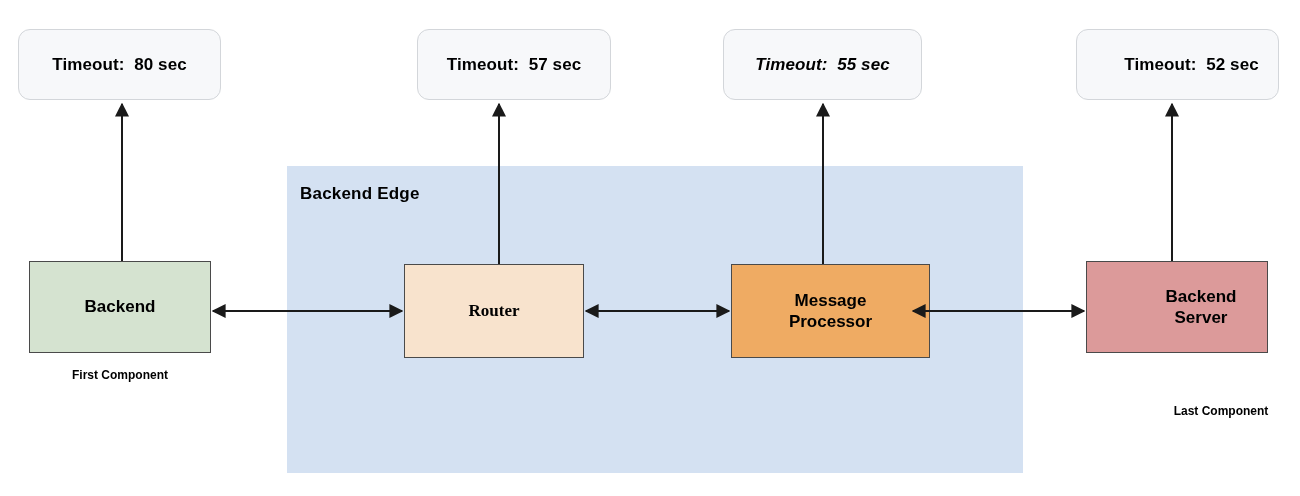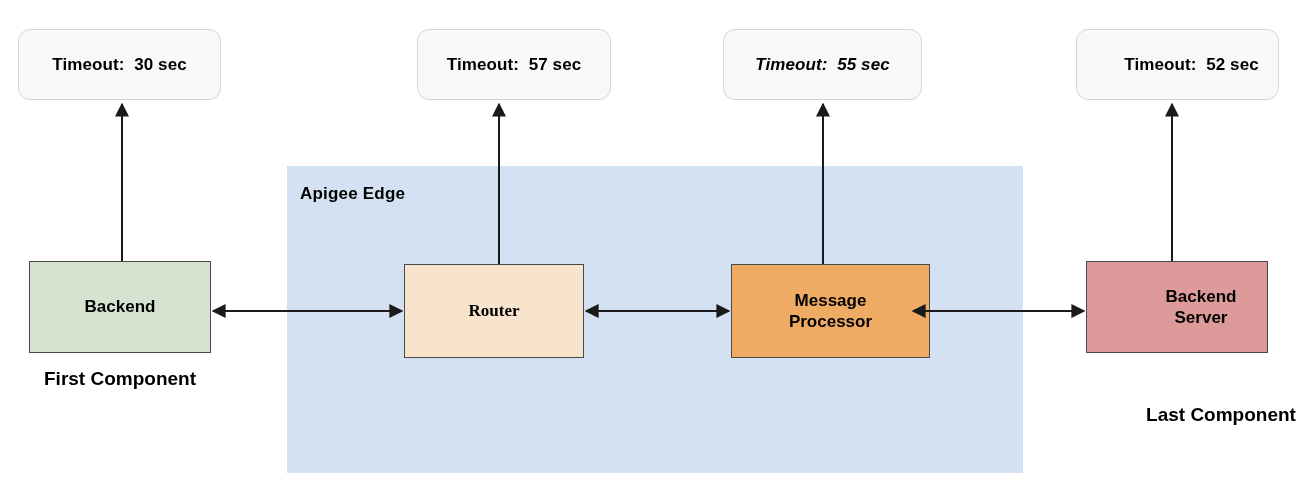--- a/index.html
+++ b/index.html
@@ -73,21 +73,21 @@
     font-size: 17px;
     font-weight: bold;
     color: #000000;
     line-height: 1.25;
     white-space: pre-line;
   }
 
   
   .caption {
     position: absolute;
-    font-size: 19px;
+    font-size: 12px;
     font-weight: bold;
     color: #000000;
     white-space: nowrap;
     text-align: center;
   }
 
   
   #connectors {
     position: absolute;
     left: 0;
@@ -101,24 +101,24 @@
     stroke-width: 2;
     fill: none;
   }
 </style>
 </head>
 <body>
 
 <div id="canvas">
 
   <div class="edge-region"></div>
-  <div class="edge-label">Apigee Edge</div>
+  <div class="edge-label">Backend Edge</div>
 
   <div class="timeout-box" style="left:18px; width:203px;">
-    <span class="timeout-text">Timeout:  30 sec</span>
+    <span class="timeout-text">Timeout:  80 sec</span>
   </div>
 
   <div class="timeout-box" style="left:399px; width:194px;margin-left:18px;">
     <span class="timeout-text">Timeout:  57 sec</span>
   </div>
 
   <div class="timeout-box" style="left:723px; width:199px;font-style:italic;">
     <span class="timeout-text">Timeout:  55 sec</span>
   </div>
 

